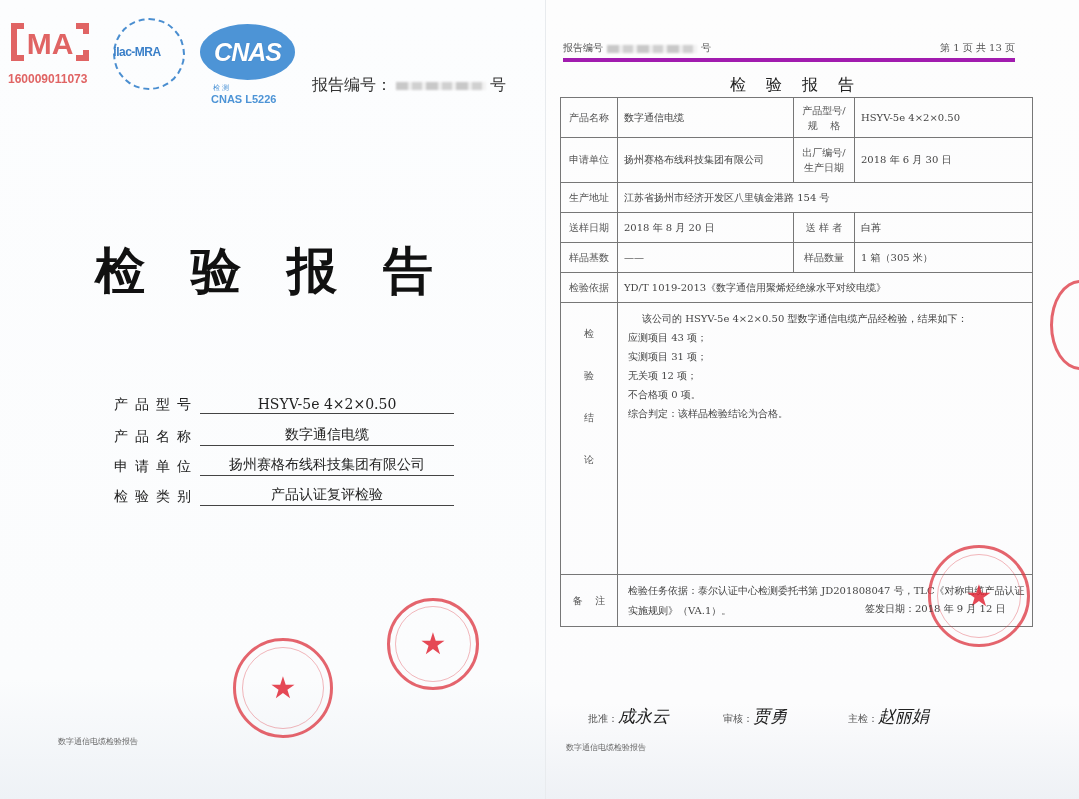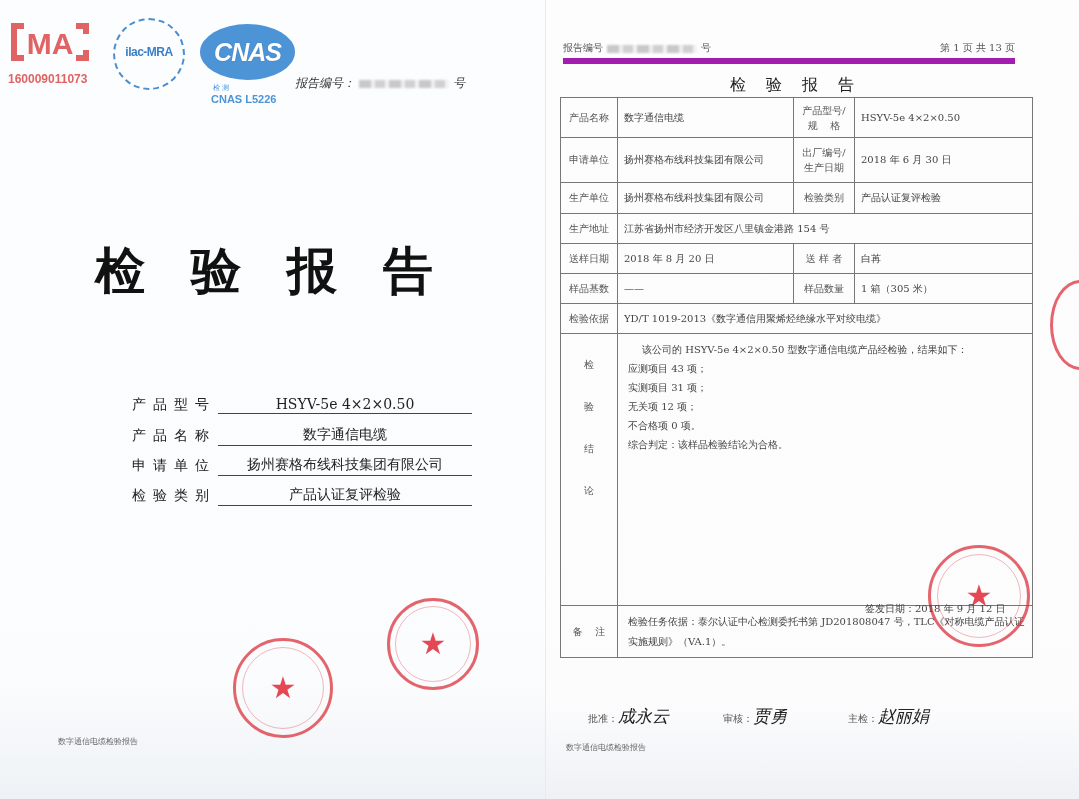--- a/index.html
+++ b/index.html
@@ -11,42 +11,42 @@
   }
   .page { position:absolute; background:#fdfdfd; }
   #left-page { left:0; top:0; width:545px; height:799px; background:linear-gradient(180deg,#fcfdfe 0%,#fbfcfd 85%,#eef2f6 100%); }
   #right-page { left:545px; top:0; width:534px; height:799px; background:linear-gradient(180deg,#fdfdfd 0%,#fcfcfd 88%,#eef1f5 100%); border-left:1px solid #e8ebee; }
   .abs { position:absolute; }
 
   
   .cma { left:10px; top:22px; width:80px; height:40px; }
   .cma-code { left:8px; top:72px; font-family:"Liberation Sans", sans-serif; font-weight:bold; font-size:12px; color:#e06464; }
   .ilac { left:113px; top:18px; width:72px; height:72px; border-radius:50%; border:2px dashed #4a8ed0; box-sizing:border-box; }
-  .ilac-text { left:113px; top:45px; width:72px; text-align:center; font-family:"Liberation Sans", sans-serif; font-weight:bold; font-size:12px; color:#3a7fc8; letter-spacing:-0.5px; }
+  .ilac-text { left:101px; top:45px; width:72px; text-align:center; font-family:"Liberation Sans", sans-serif; font-weight:bold; font-size:12px; color:#3a7fc8; letter-spacing:-0.5px; }
   .cnas { left:200px; top:24px; width:95px; height:56px; border-radius:50%; background:#4d94d6; }
   .cnas-text { left:200px; top:38px; width:95px; text-align:center; font-family:"Liberation Sans", sans-serif; font-style:italic; font-weight:bold; font-size:25px; color:#fff; letter-spacing:-1px; text-shadow:0 0 1px #2b6fb2; }
   .cnas-sub { left:213px; top:83px; font-family:"Liberation Sans", sans-serif; font-size:7px; color:#4d94d6; }
   .cnas-code { left:211px; top:93px; font-family:"Liberation Sans", sans-serif; font-weight:bold; font-size:11px; color:#4d94d6; }
-  .report-no-left { left:295px; top:75px; font-size:12px; color:#333;font-style:italic; }
+  .report-no-left { left:312px; top:75px; font-size:16px; color:#333; }
   .blur { display:inline-block; width:90px; height:8px; margin:0 4px; background:repeating-linear-gradient(90deg,#c8c8c8 0 12px,#eee 12px 16px,#d0d0d0 16px 26px,#f2f2f2 26px 30px); filter:blur(1px); vertical-align:middle; }
 
   .big-title { left:95px; top:238px; font-size:50px; font-weight:bold; color:#111; letter-spacing:46px; }
 
-  .field-row { position:absolute; left:132px; width:340px; font-size:14px; color:#222; display:flex; align-items:center; }
+  .field-row { position:absolute; left:114px; width:340px; font-size:14px; color:#222; display:flex; align-items:flex-end; }
   .field-label { width:86px; letter-spacing:7px; white-space:nowrap; }
   .field-value { flex:1; border-bottom:1px solid #444; text-align:center; padding-bottom:1px; }
   .issuer { left:150px; top:673px; font-size:14px; color:#222; }
   .foot-left { left:58px; top:736px; font-size:8px; color:#666; }
 
   .stamp { position:absolute; border-radius:50%; border:3px solid rgba(220,50,60,0.75); box-sizing:border-box; }
   .stamp .star { position:absolute; left:50%; top:50%; transform:translate(-50%,-50%); color:rgba(225,40,55,0.85); font-size:30px; line-height:1; }
   .stamp .ring { position:absolute; left:6%; top:6%; right:6%; bottom:6%; border-radius:50%; border:1px solid rgba(220,50,60,0.35); }
 
   
-  .rp-header { left:563px; top:41px; width:452px; font-size:10px; color:#555; display:flex; justify-content:space-between; border-bottom:6px solid #a21caf; padding-bottom:3px; }
+  .rp-header { left:563px; top:41px; width:452px; font-size:10px; color:#555; display:flex; justify-content:space-between; border-bottom:4px solid #a21caf; padding-bottom:3px; }
   .rp-title { left:730px; top:75px; font-size:16px; letter-spacing:20px; color:#222; }
   table.report { position:absolute; left:560px; top:97px; width:473px; border-collapse:collapse; font-size:10px; color:#444; border:1.5px solid #555; }
   table.report td { border:1px solid #777; padding:0 6px; vertical-align:middle; }
   table.report td.lbl { text-align:center; color:#555; padding:0 2px; width:52px; }
   table.report td.lbl2 { text-align:center; color:#555; width:56px; padding:0 2px; }
   .lh { line-height:15px; }
   .concl-lines div { line-height:19px; }
   .vert-lbl div { height:42px; text-align:center; }
   .sign-date { position:absolute; left:865px; top:602px; font-size:10px; color:#444; }
   .signs { position:absolute; top:705px; font-size:10px; color:#555; }
@@ -128,26 +128,20 @@
   </tr>
   <tr style="height:45px">
     <td class="lbl">申请单位</td>
     <td>扬州赛格布线科技集团有限公司</td>
     <td class="lbl2 lh">
           <div>出厂编号/</div>
           <div>生产日期</div>
         </td>
     <td>2018 年 6 月 30 日</td>
   </tr>
-  <tr style="height:31px">
-    <td class="lbl">生产单位</td>
-    <td>扬州赛格布线科技集团有限公司</td>
-    <td class="lbl2">检验类别</td>
-    <td>产品认证复评检验</td>
-  </tr>
   <tr style="height:30px">
     <td class="lbl">生产地址</td>
     <td colspan="3">江苏省扬州市经济开发区八里镇金港路 154 号</td>
   </tr>
   <tr style="height:30px">
     <td class="lbl">送样日期</td>
     <td>2018 年 8 月 20 日</td>
     <td class="lbl2">送 样 者</td>
     <td>白苒</td>
   </tr>

